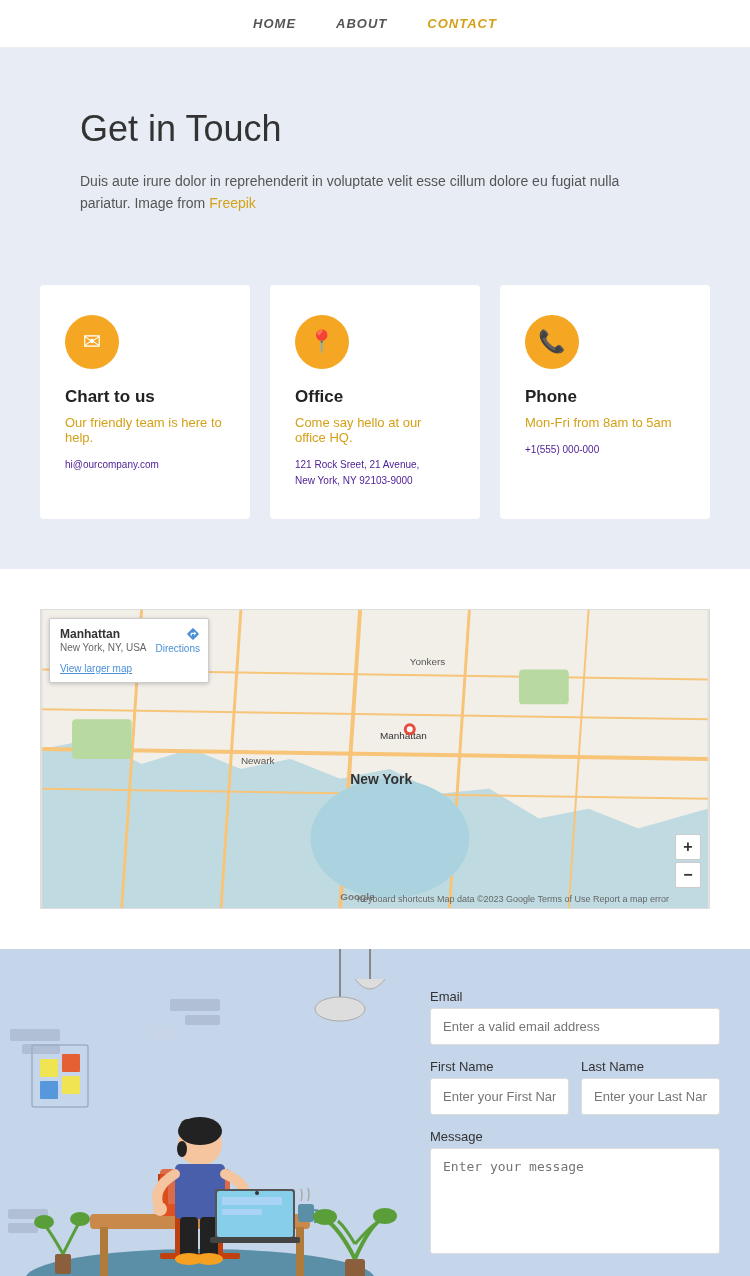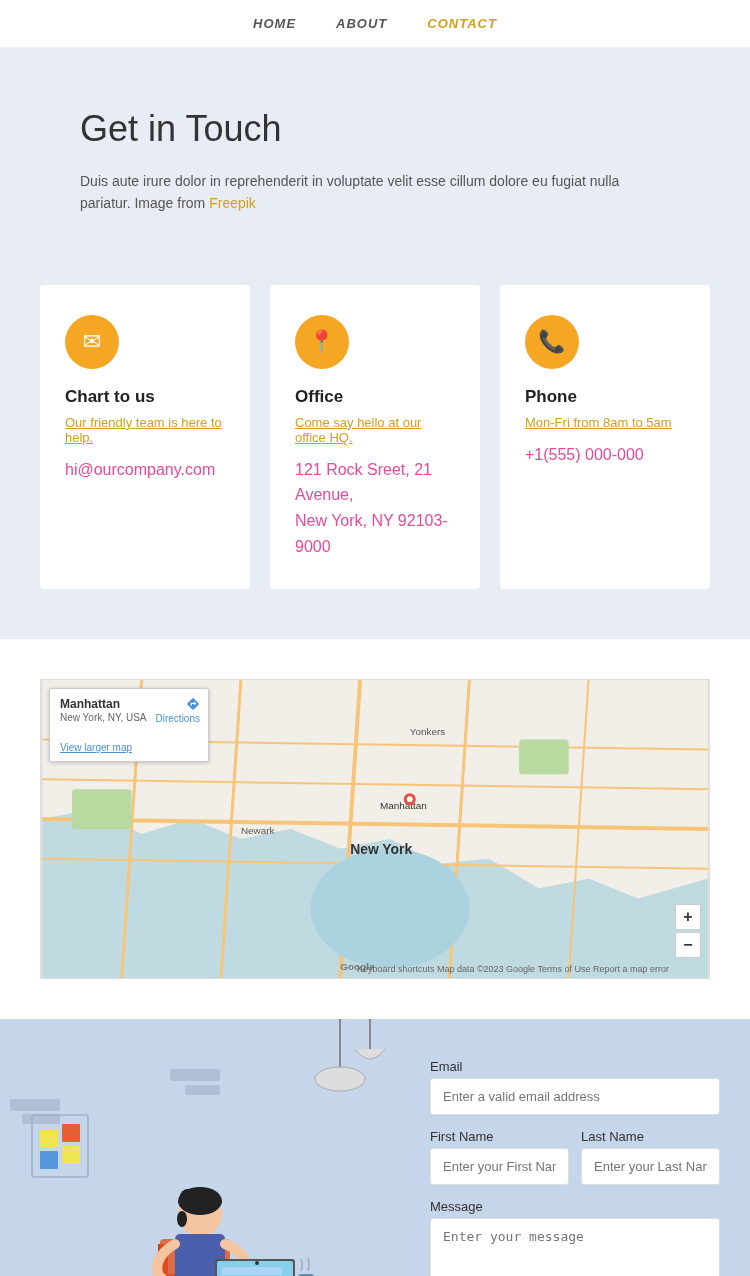--- a/index.html
+++ b/index.html
@@ -72,25 +72,24 @@
       font-size: 17px;
       font-weight: 700;
       color: #222;
       margin-bottom: 8px;
     }
     .card .subtitle {
       font-size: 13px;
       color: #d4a017;
       margin-bottom: 12px;
       font-weight: 500;
-      text-decoration: underline;
     }
     .card .detail {
-      font-size: 16px;
-      color: #ec4899;
+      font-size: 10px;
+      color: #4c1d95;
       line-height: 1.6;
     }
 
     
     .map-section {
       background: #fff;
       padding: 40px 0 40px;
     }
     .map-container {
       margin: 0 40px;
@@ -118,21 +117,21 @@
     .map-overlay .directions-btn {
       position: absolute;
       top: 8px; right: 8px;
       background: none;
       border: none;
       cursor: pointer;
       font-size: 10px;
       color: #4a90d9;
       text-align: right;
     }
-    .map-overlay .view-map { color: #4a90d9; font-size: 10px; cursor: pointer; margin-top: 19px; display: block; }
+    .map-overlay .view-map { color: #4a90d9; font-size: 10px; cursor: pointer; margin-top: 10px; display: block; }
     .map-zoom {
       position: absolute;
       bottom: 20px;
       right: 8px;
       display: flex;
       flex-direction: column;
       gap: 2px;
     }
     .map-zoom button {
       width: 26px;
@@ -188,21 +187,21 @@
       width: 100%;
       padding: 10px 12px;
       border: 1px solid #ddd;
       border-radius: 3px;
       font-size: 13px;
       background: #fff;
       color: #999;
       outline: none;
     }
     .form-right textarea {
-      height: 90px;
+      height: 106px;
       resize: none;
     }
     .name-row {
       display: flex;
       gap: 12px;
     }
     .name-row > div { flex: 1; }
 
     
     .map-svg {

